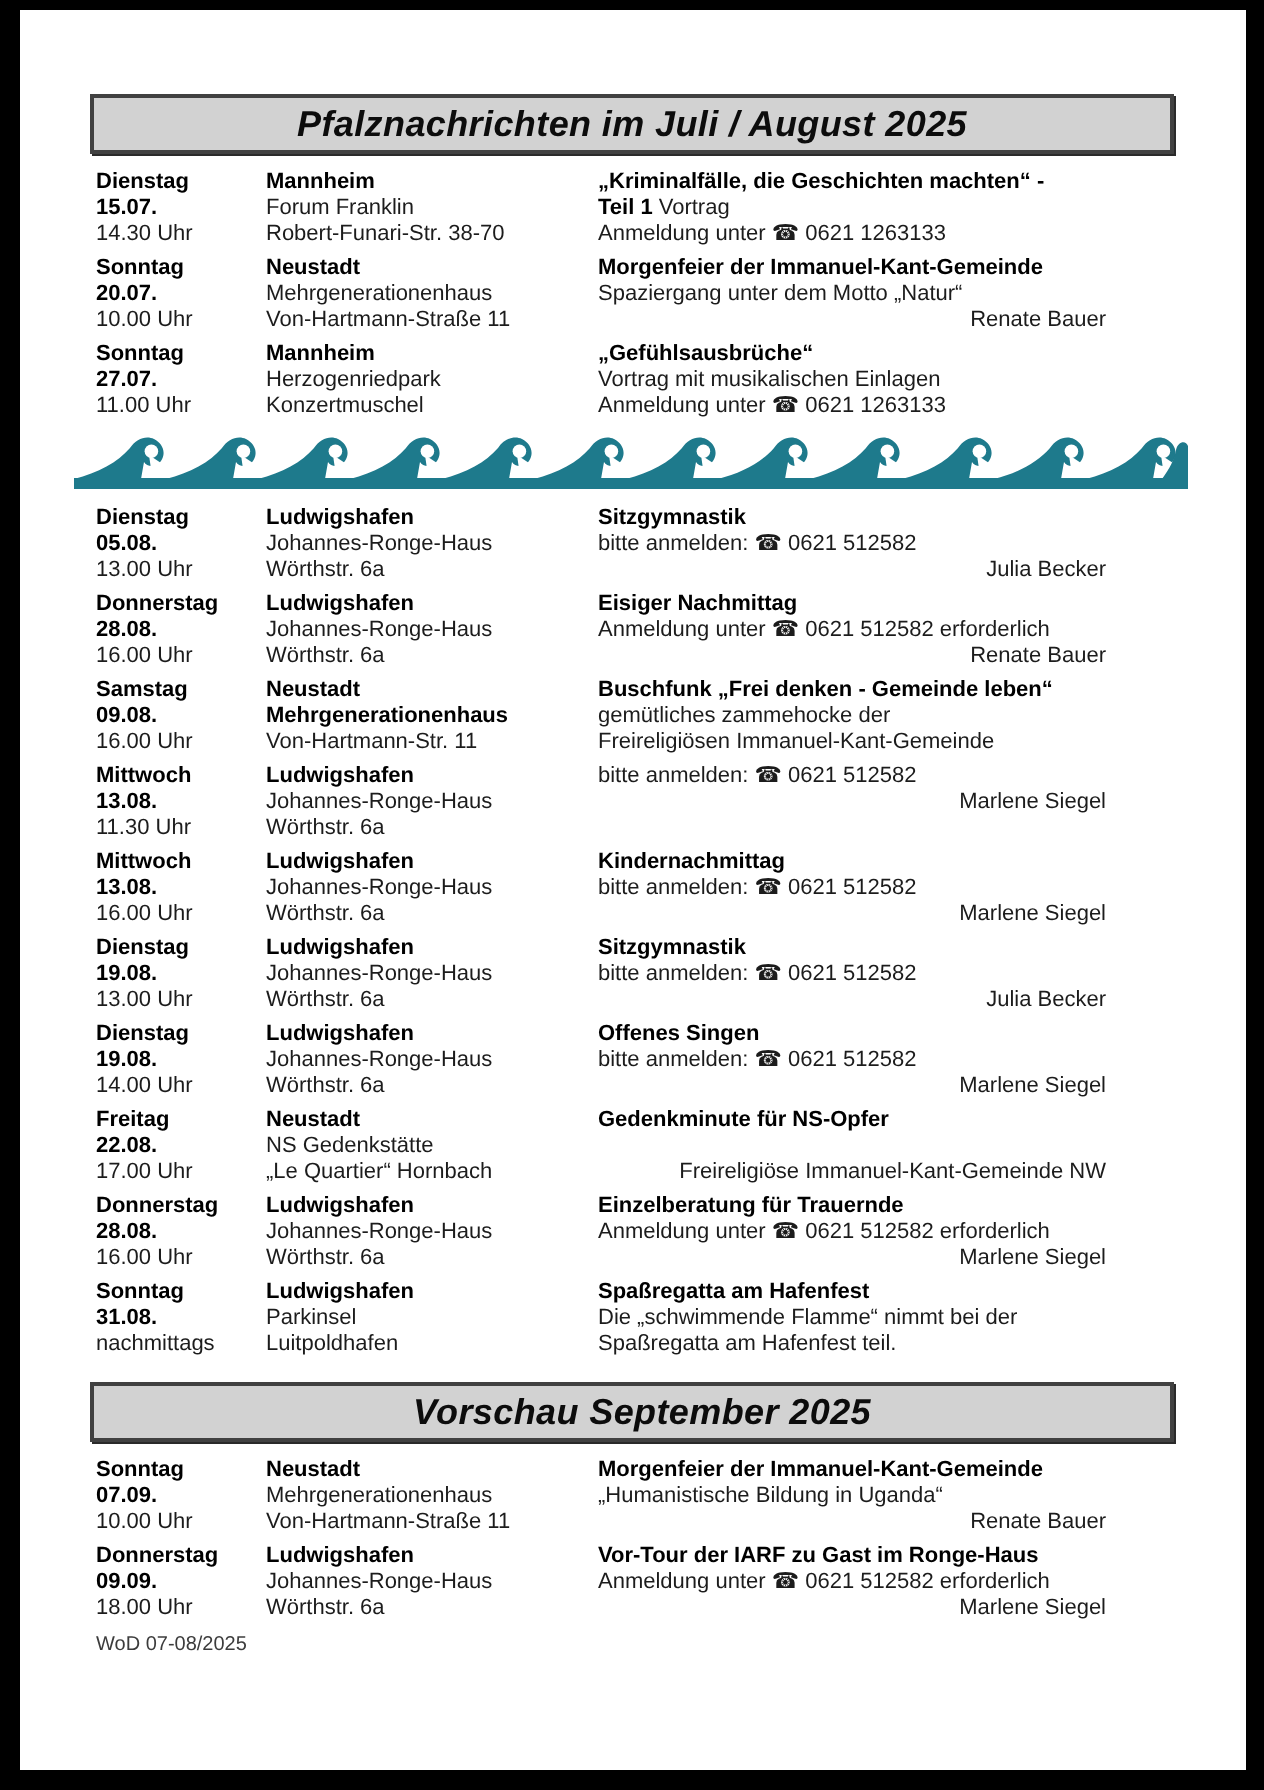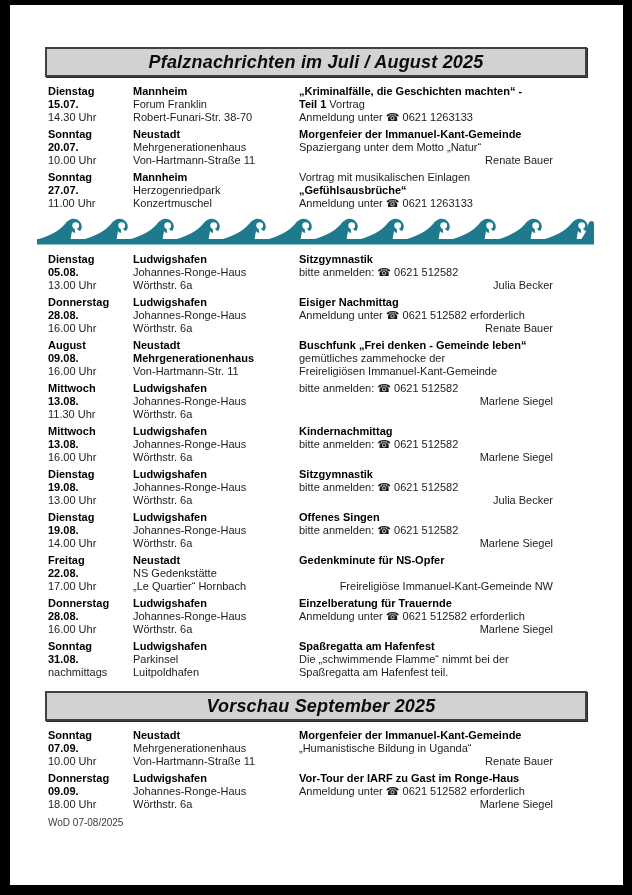--- a/index.html
+++ b/index.html
@@ -70,22 +70,22 @@
           <div class="ln"><span class="b">Sonntag</span></div>
           <div class="ln"><span class="b">27.07.</span></div>
           <div class="ln"><span>11.00 Uhr</span></div>
         </div>
         <div class="cell">
           <div class="ln"><span class="b">Mannheim</span></div>
           <div class="ln"><span>Herzogenriedpark</span></div>
           <div class="ln"><span>Konzertmuschel</span></div>
         </div>
         <div class="cell">
+          <div class="ln"><span class="b">„Gefühlsausbrüche“</span></div>
           <div class="ln"><span>Vortrag mit musikalischen Einlagen</span></div>
-          <div class="ln"><span class="b">„Gefühlsausbrüche“</span></div>
           <div class="ln"><span>Anmeldung unter ☎ 0621 1263133</span></div>
         </div>
       </div>
     </div>
 
   <div class="wave">
     <svg id="wave-svg" width="557" height="27" viewBox="0 0 557 27" xmlns="http://www.w3.org/2000/svg">
         <rect x="0" y="21" width="557" height="5.5" fill="#1e7a8c"></rect>
         <path d="M0,21.5 C12,18.5 22,13 28,6 C31,1.5 36,-0.5 40,1.5 C44.5,3.8 46.2,8.5 43.5,12.5 C41,16 36.5,15.5 35,13 L33.5,21.5 Z" fill="#1e7a8c"></path>
         <circle cx="38.7" cy="7.6" r="3.4" fill="#fff"></circle>
@@ -157,21 +157,21 @@
           <div class="ln"><span>Wörthstr. 6a</span></div>
         </div>
         <div class="cell">
           <div class="ln"><span class="b">Eisiger Nachmittag</span></div>
           <div class="ln"><span>Anmeldung unter ☎ 0621 512582 erforderlich</span></div>
           <div class="ln r"><span>Renate Bauer</span></div>
         </div>
       </div>
       <div class="row">
         <div class="cell">
-          <div class="ln"><span class="b">August</span></div>
+          <div class="ln"><span class="b">Samstag</span></div>
           <div class="ln"><span class="b">09.08.</span></div>
           <div class="ln"><span>16.00 Uhr</span></div>
         </div>
         <div class="cell">
           <div class="ln"><span class="b">Neustadt</span></div>
           <div class="ln"><span class="b">Mehrgenerationenhaus</span></div>
           <div class="ln"><span>Von-Hartmann-Str. 11</span></div>
         </div>
         <div class="cell">
           <div class="ln"><span class="b">Buschfunk „Frei denken - Gemeinde leben“</span></div>

